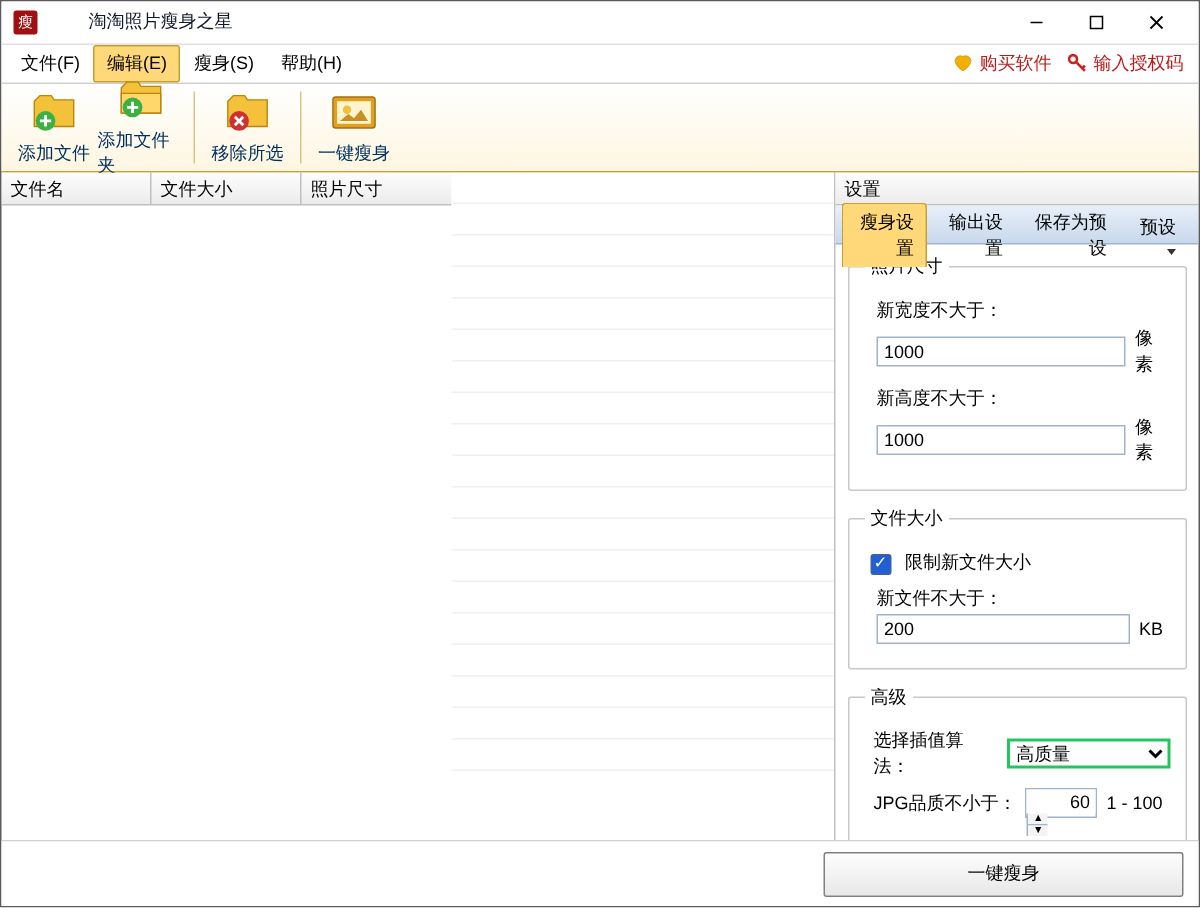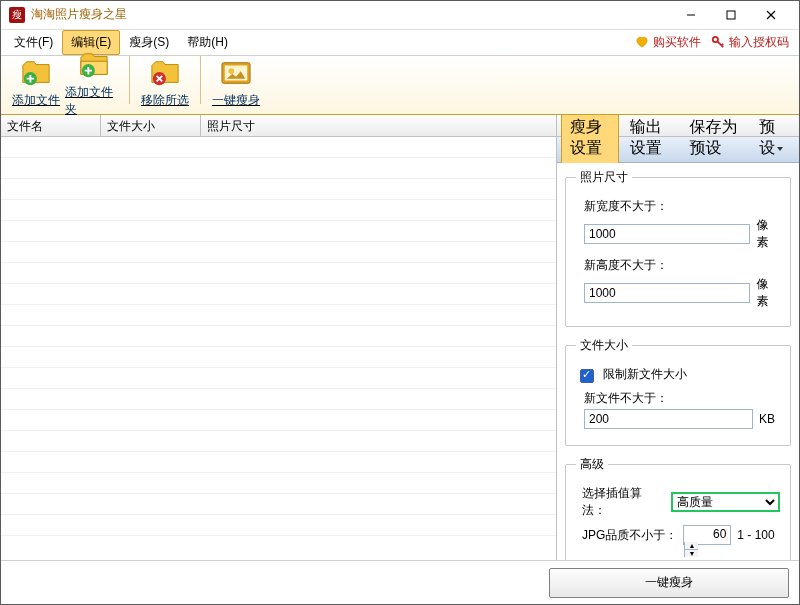--- a/index.html
+++ b/index.html
@@ -32,21 +32,21 @@
     height: 16px;
     background: #a01010;
     margin-right: 6px;
     display: inline-flex;
     align-items: center;
     justify-content: center;
     color: #fff;
     font-size: 10px;
     border-radius: 2px;
   }
-  .titlebar .title-text { font-size: 12px; color: #a16207; }
+  .titlebar .title-text { font-size: 12px; color: #0f172a; margin-left: 28px; }
   .titlebar .win-controls { margin-left: auto; display: flex; gap: 0; }
   .win-btn {
     width: 40px;
     height: 26px;
     display: flex;
     align-items: center;
     justify-content: center;
     cursor: pointer;
   }
   .win-btn svg { width: 10px; height: 10px; }
@@ -83,23 +83,22 @@
     cursor: pointer;
   }
   .right-link .ico {
     width: 14px; height: 14px; display: inline-flex; align-items: center; justify-content: center;
   }
   .toolbar {
     height: 62px;
     background: linear-gradient(#fff, #fdf6e0);
     border-bottom: 1px solid #c8a030;
     display: flex;
-    align-items: flex-start;
+    align-items: center;
     padding: 0 6px;
-    text-decoration: underline;
   }
   .tool-btn {
     display: flex;
     flex-direction: column;
     align-items: center;
     width: 58px;
     height: 56px;
     cursor: pointer;
     justify-content: center;
     gap: 4px;
@@ -112,21 +111,21 @@
   .tool-sep { width:1px; height:48px; background:#d8c48a; margin:0 6px;}
   .content-row {
     flex: 1 1 auto;
     display: flex;
     overflow: hidden;
     border-bottom:1px solid #d0d0d0;
   }
   .table-area {
     flex: 1 1 auto;
     display: flex;
-    flex-direction: column;
+    flex-direction: row;
     border-right: 1px solid #c0c0c0;
   }
   .table-head {
     height: 22px;
     background: linear-gradient(#fdfdfd,#ececec);
     display: flex;
     border-bottom: 1px solid #c0c0c0;
     font-size: 12px;
     color: #000;
   }
@@ -162,29 +161,30 @@
   .tab-strip {
     height: 26px;
     background: linear-gradient(#e8f0fa,#c8d8ec);
     display: flex;
     align-items: flex-end;
     padding: 0 4px;
     border-bottom:1px solid #a0b4cc;
   }
   .tab {
     padding: 4px 8px;
-    font-size: 16px;
+    font-size: 12px;
     cursor: pointer;
     border: 1px solid transparent;
     border-bottom: none;
     margin-right: 2px;
     border-radius: 3px 3px 0 0;
     position: relative;
-    top: 1px;
+    top: 16px;
     background: transparent;
+    text-align: right;
   }
   .tab.active {
     background: #ffd87a;
     border-color: #c8a030;
   }
   .tab.dropdown::after {
     content: "";
     display: inline-block;
     margin-left:2px;
     border-left:3px solid transparent;

